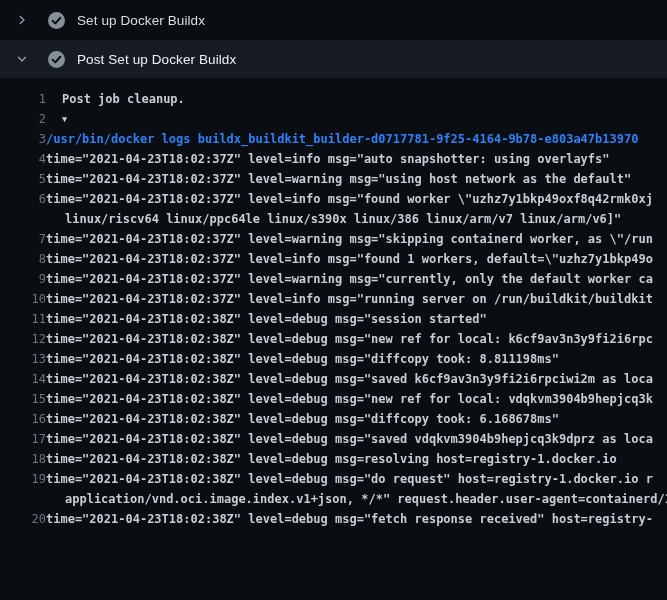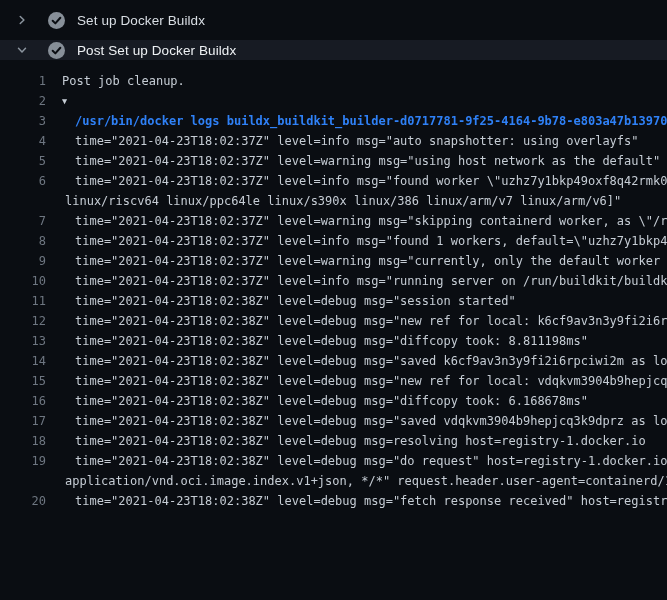--- a/index.html
+++ b/index.html
@@ -6,43 +6,43 @@
   html,body { width:667px; height:600px; overflow:hidden; }
   body {
     background: var(--page-bg, #0a0d12);
     font-family: "Liberation Sans", sans-serif;
   }
   .steps { width:667px; }
   .step {
     height:40px; display:flex; align-items:center;
     padding-left:12px; cursor:pointer;
   }
-  .step.expanded { height:20px; background: var(--header-bg, #171b23); }
+  .step.expanded { height:38px; background: var(--header-bg, #171b23); }
   .chev { width:16px; height:16px; display:flex; align-items:center; justify-content:center; margin-left:2px; }
   .chev svg { display:block; }
   .step.expanded .chev svg { transform: rotate(90deg); }
   .check { width:17px; height:17px; margin-left:18px; display:flex; align-items:center; }
   .slabel {
     margin-left:12px; font-size:13.5px; color: var(--step-fg, #d9dee4); letter-spacing:.1px;
   }
   .step.expanded .slabel { color: var(--step-fg-active, #eef1f4); }
   .log {
     padding-top:11px;
     font-family:"DejaVu Sans Mono", monospace;
     font-size:12px; line-height:20px;
     color: var(--log-fg, #c6cdd5);
   }
   .row { height:20px; display:flex; white-space:pre; overflow:hidden; }
   .num {
     flex:0 0 46px; text-align:right; color: var(--num-fg, #6e7681);
     cursor:pointer; user-select:none;
   }
-  .txt { display:block; }
+  .txt { display:block;font-weight:bold; }
   .ind-base  .txt { margin-left:16px; }
-  .ind-inner .txt { margin-left:29px; }
+  .ind-inner .txt { }
   .ind-wrap  .txt { margin-left:19px;text-align:right; }
   .txt.command { color: var(--accent, #2f81f7); font-weight:bold; }
   .toggle {
     display:inline-block; font-size:8.5px; margin-left:16px; margin-right:7px;
     color: var(--log-fg, #c6cdd5); cursor:pointer; vertical-align:1px;
   }
   .ind-group .txt { margin-left:0; }
 </style>
 </head>
 <body>

